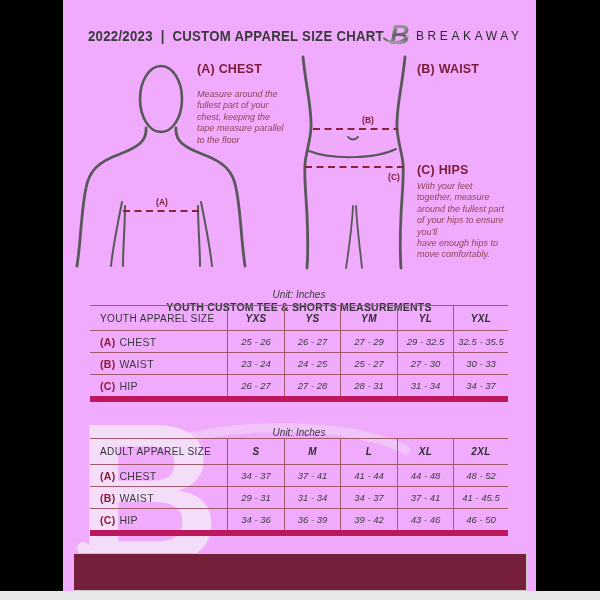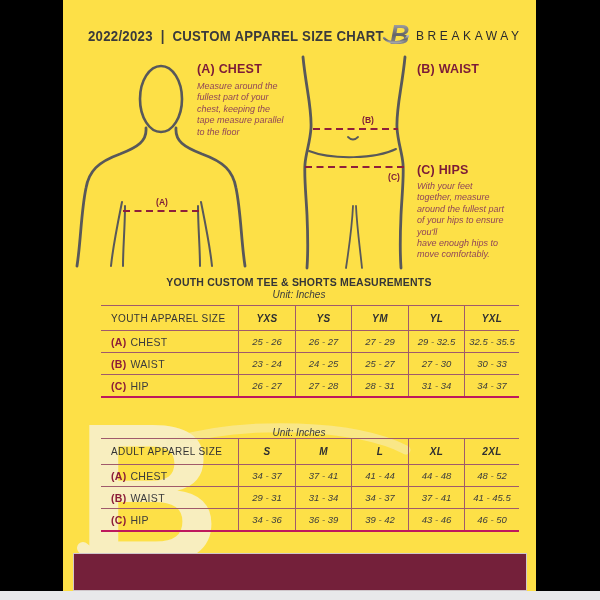--- a/index.html
+++ b/index.html
@@ -1,49 +1,49 @@
 <!DOCTYPE html>
 <html><head>
 <meta charset="utf-8">
 <style>
   html,body{margin:0;padding:0;}
   body{width:600px;height:600px;font-family:"Liberation Sans","DejaVu Sans",sans-serif;}
   .canvas{position:relative;width:600px;height:600px;background:#e8e8ea;overflow:hidden;}
   .pillar{position:absolute;top:0;height:591px;background:#000;}
   .pillar-left{left:0;width:63px;}
   .pillar-right{left:536px;width:64px;}
-  .page{position:absolute;left:63px;top:0;width:473px;height:591px;background:#fde047;overflow:hidden;}
+  .page{position:absolute;left:63px;top:0;width:473px;height:591px;background:#f0abfc;overflow:hidden;}
   .abs{position:absolute;}
 
   
   .doc-title{left:25px;top:27px;font-size:15px;font-weight:bold;color:#3a3a3c;
              letter-spacing:.3px;transform:scaleX(.88);transform-origin:left center;white-space:pre;}
   .brand-name{left:353px;top:29px;font-size:12px;font-weight:normal;color:#2b2b2d;letter-spacing:3.6px;}
 
   
   .guide-head{font-size:12.5px;font-weight:bold;color:#7c1b38;letter-spacing:.2px;}
   .guide-lines{font-size:9px;font-style:italic;color:#8f4458;line-height:11.4px;}
   .chest-head{left:134px;top:62px;}
-  .chest-lines{left:134px;top:81px;}
+  .chest-lines{left:134px;top:89px;}
   .waist-head{left:354px;top:62px;}
   .waist-lines{left:354px;top:81px;}
   .hips-head{left:354px;top:163px;}
   .hips-lines{left:354px;top:181px;}
 
   
-  .sec-title{width:418px;text-align:center;font-size:10.5px;font-weight:bold;color:#353537;letter-spacing:.2px;}
+  .sec-title{width:418px;text-align:center;font-size:10.5px;font-weight:bold;color:#353537;letter-spacing:.2px;margin-top:25px;}
   .sec-unit{width:418px;text-align:center;font-size:10px;font-style:italic;color:#3a3a3c;}
   .youth-title{left:27px;top:276px;}
   .youth-unit{left:27px;top:289px;}
   .adult-title{left:27px;top:414px;}
   .adult-unit{left:27px;top:427px;}
 
   
-  .size-table{left:38px;width:418px;display:grid;grid-template-columns:137px 57px 56px 57px 56px 55px;
-              border-bottom:2px solid #be185d;}
+  .size-table{left:27px;width:418px;display:grid;grid-template-columns:137px 57px 56px 57px 56px 55px;
+              border-bottom:6px solid #be185d;}
   .youth-table{top:305px;grid-template-rows:25px 22px 22px 22px;}
   .adult-table{top:438px;grid-template-rows:26px 22px 22px 22px;}
   .cell{border-top:1px solid #a05a6b;display:flex;align-items:center;justify-content:center;
         font-size:9.5px;color:#3b3b3d;}
   .cell.vsep{border-left:1px solid #a05a6b;font-style:italic;}
   .cell.colhead{font-size:10px;font-weight:bold;color:#2f2f31;letter-spacing:.4px;}
   .cell.label-col{justify-content:flex-start;padding-left:10px;}
   .cell.size-label-head{font-weight:normal;font-size:10px;letter-spacing:.4px;color:#333335;}
   .cell.rowlabel{font-size:10.5px;color:#3b3b3d;letter-spacing:.3px;}
   .cell.rowlabel .prefix{color:#8c1c38;font-weight:bold;margin-right:4px;}

